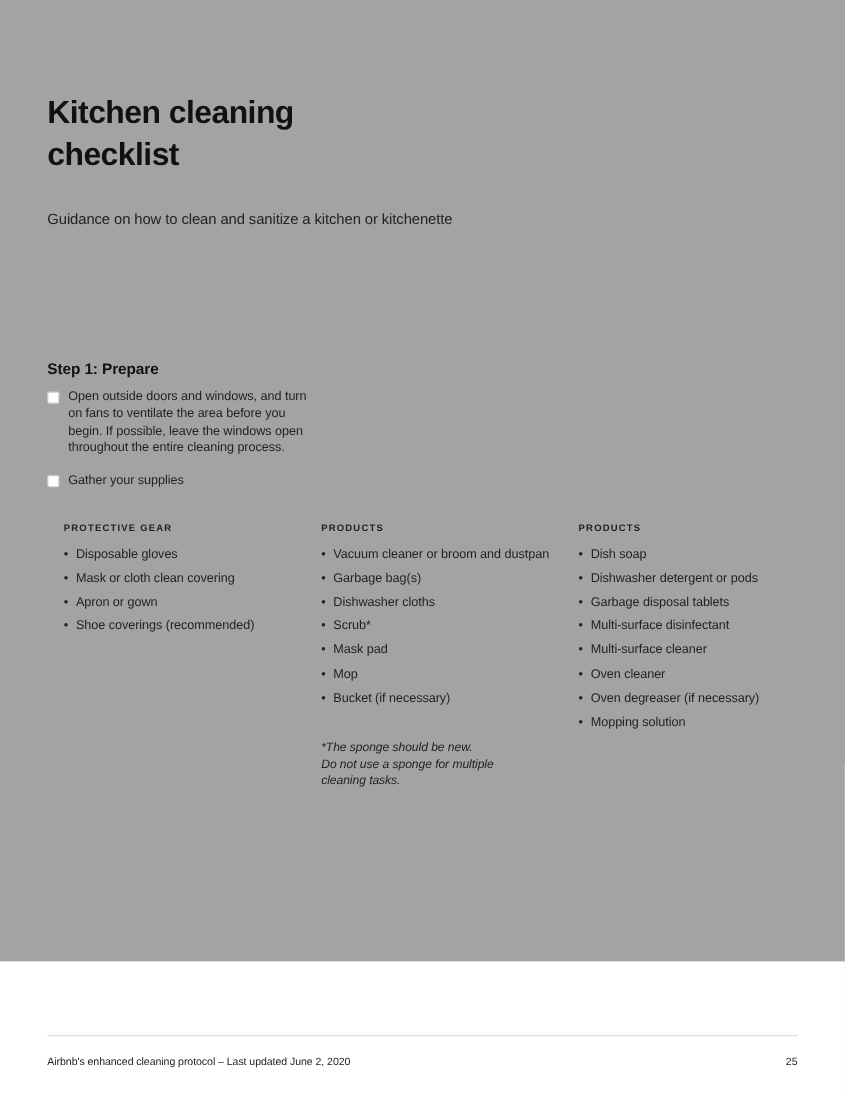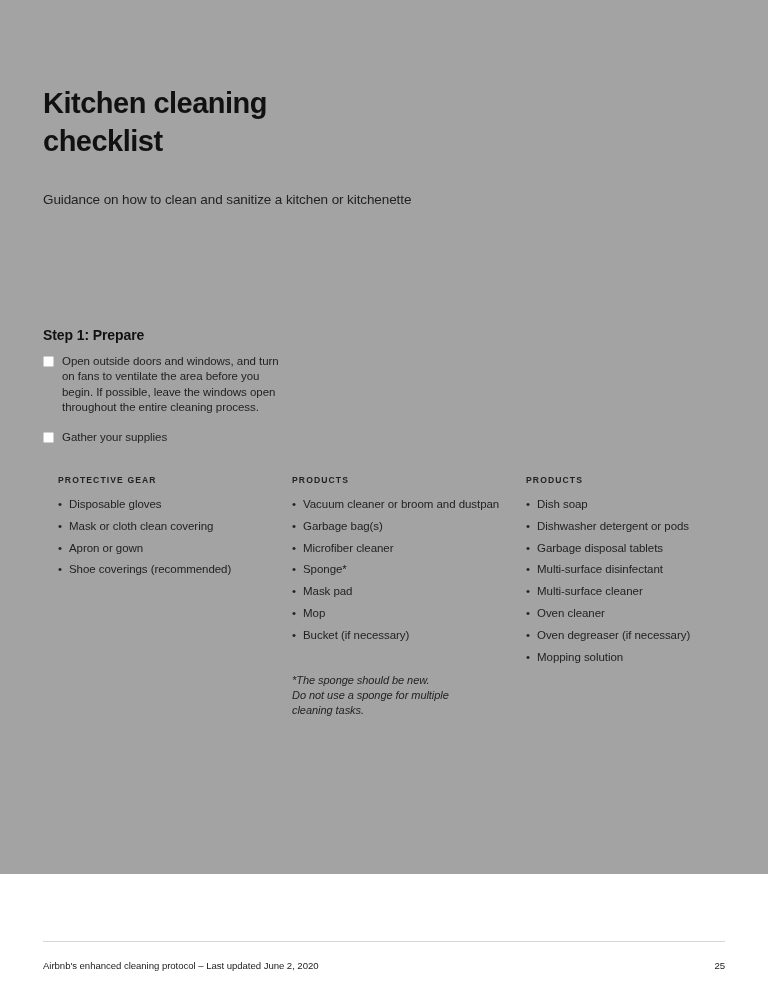--- a/index.html
+++ b/index.html
@@ -221,22 +221,22 @@
         <li>Apron or gown</li>
         <li>Shoe coverings (recommended)</li>
       </ul>
     </div>
 
     <div class="supply-col col-1">
       <div class="col-header">PRODUCTS</div>
       <ul class="bullet-list">
         <li>Vacuum cleaner or broom and dustpan</li>
         <li>Garbage bag(s)</li>
-        <li>Microfiber cleaner</li>
-        <li>Sponge*</li>
+        <li>Dishwasher cloths</li>
+        <li>Scrub*</li>
         <li>Mask pad</li>
         <li>Mop</li>
         <li>Bucket (if necessary)</li>
       </ul>
     </div>
 
     <div class="supply-col col-2">
       <div class="col-header">PRODUCTS</div>
       <ul class="bullet-list">
         <li>Dish soap</li>

